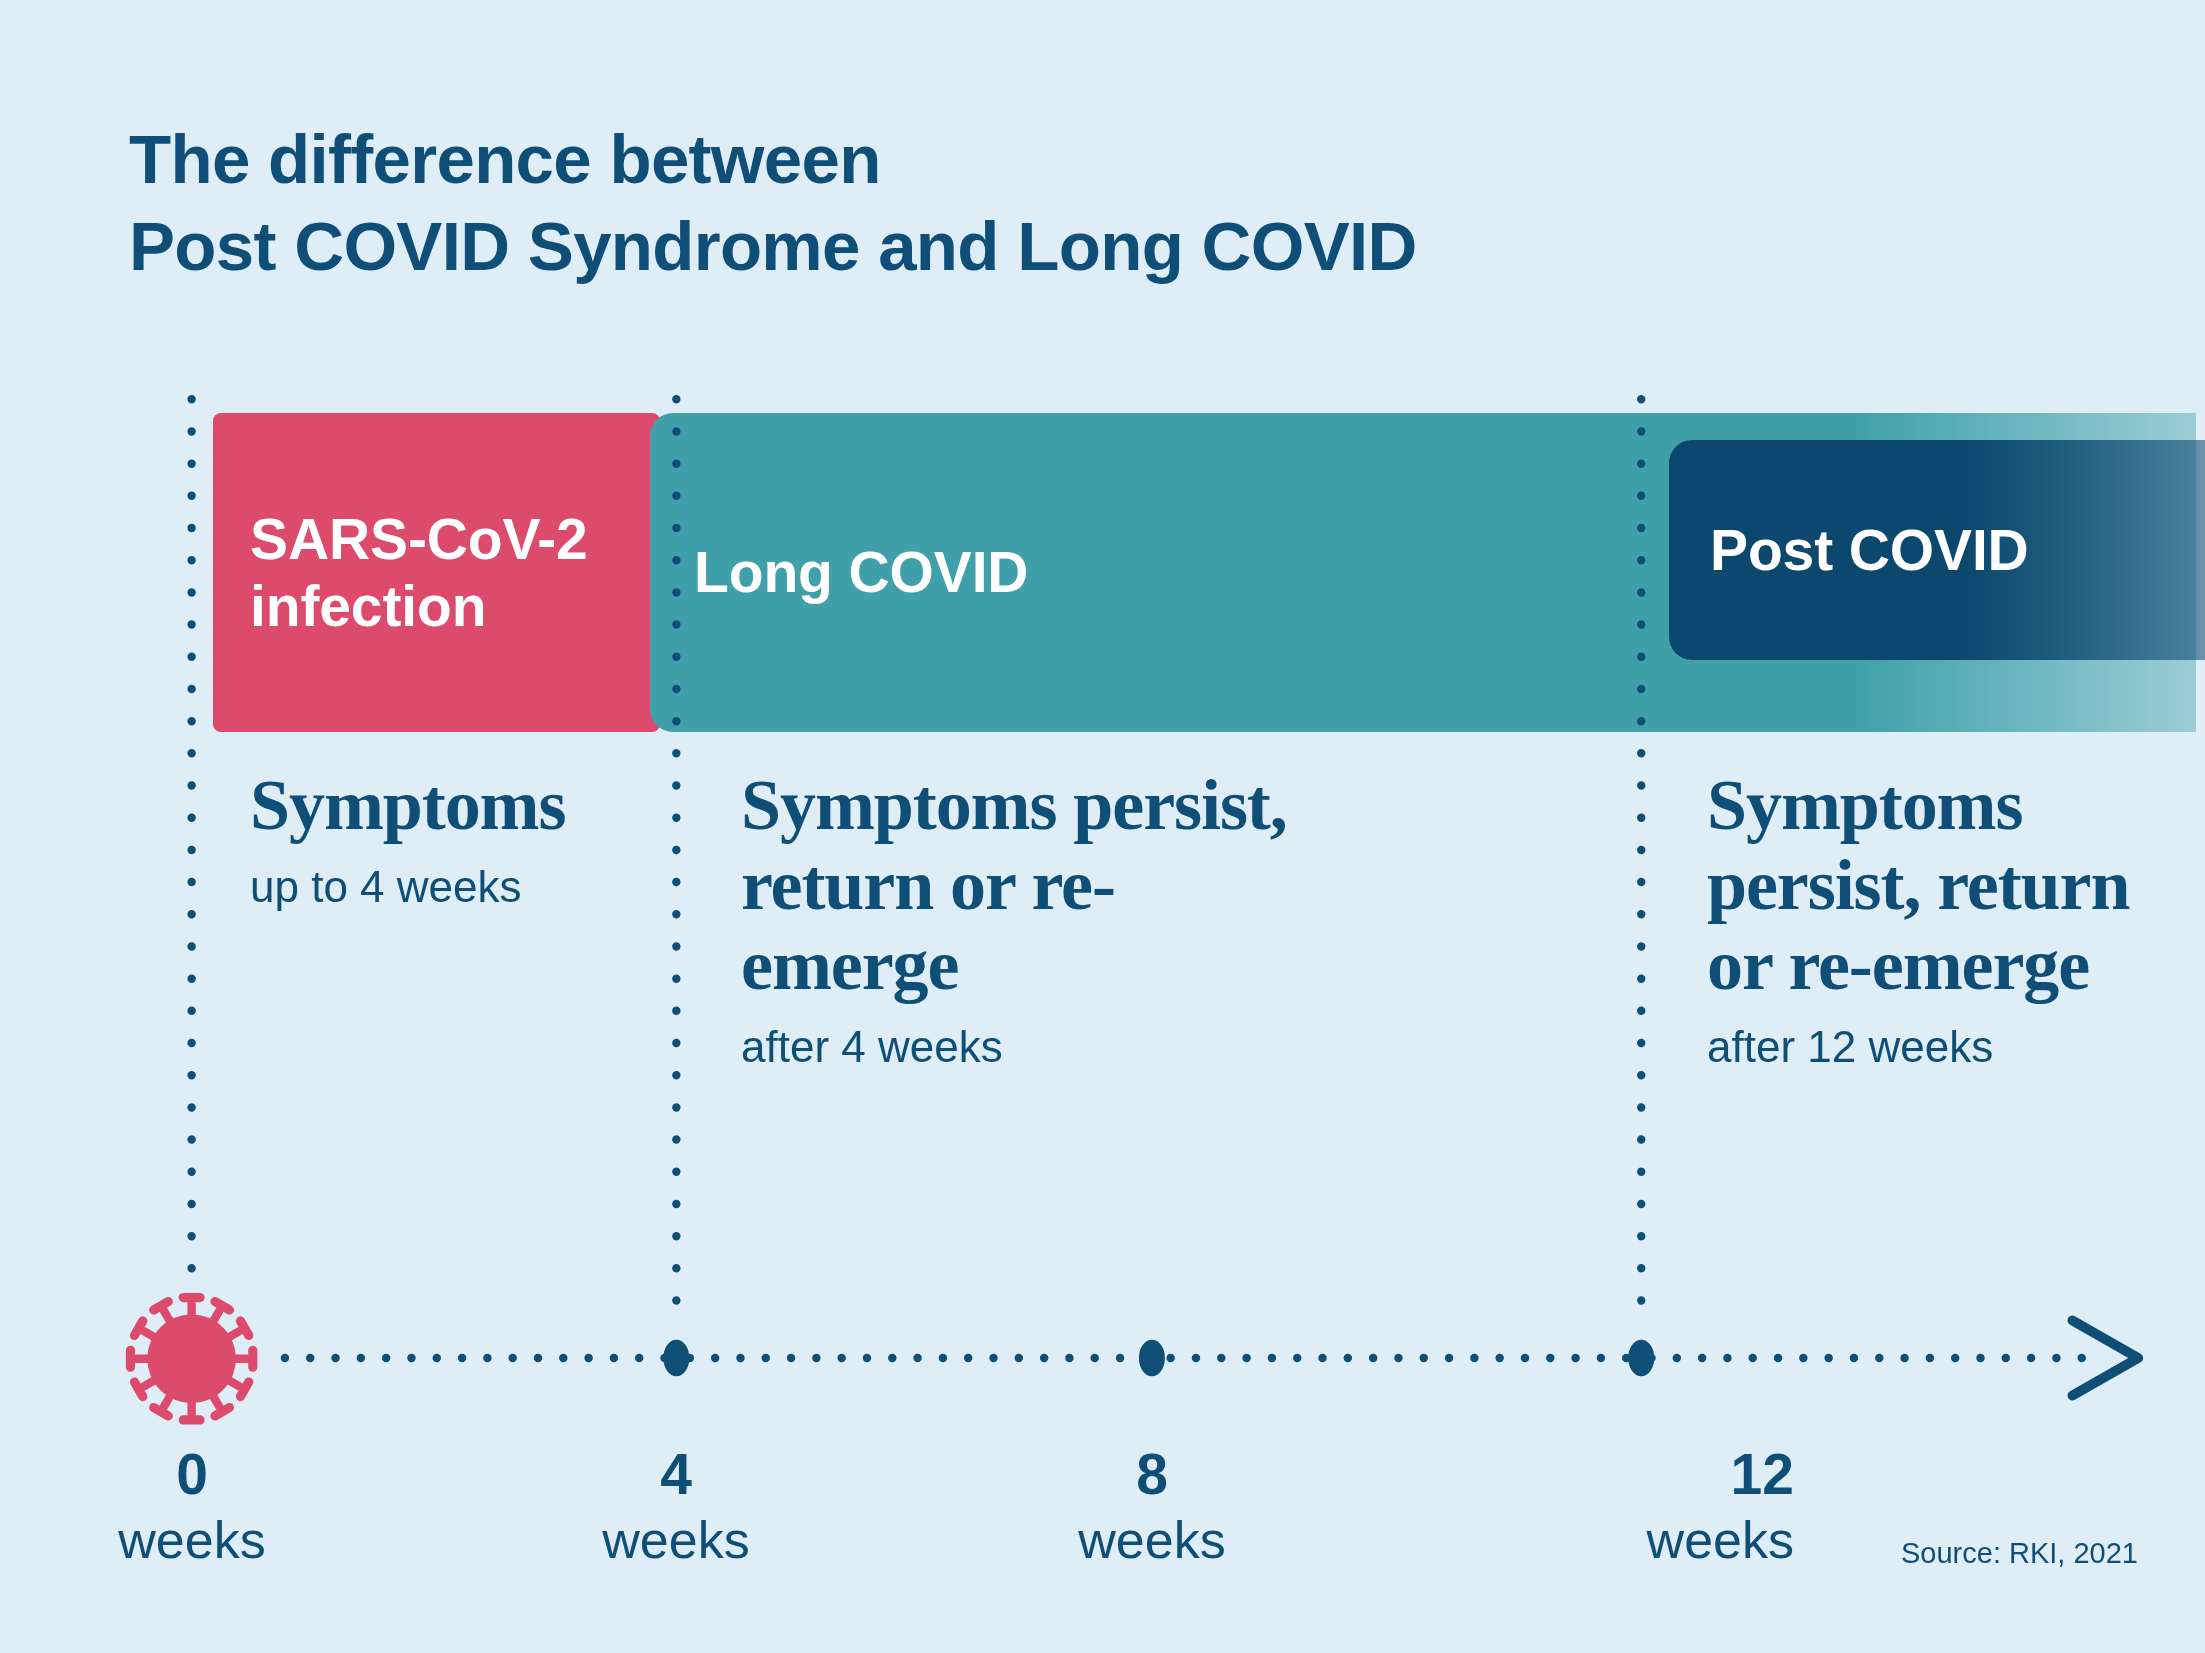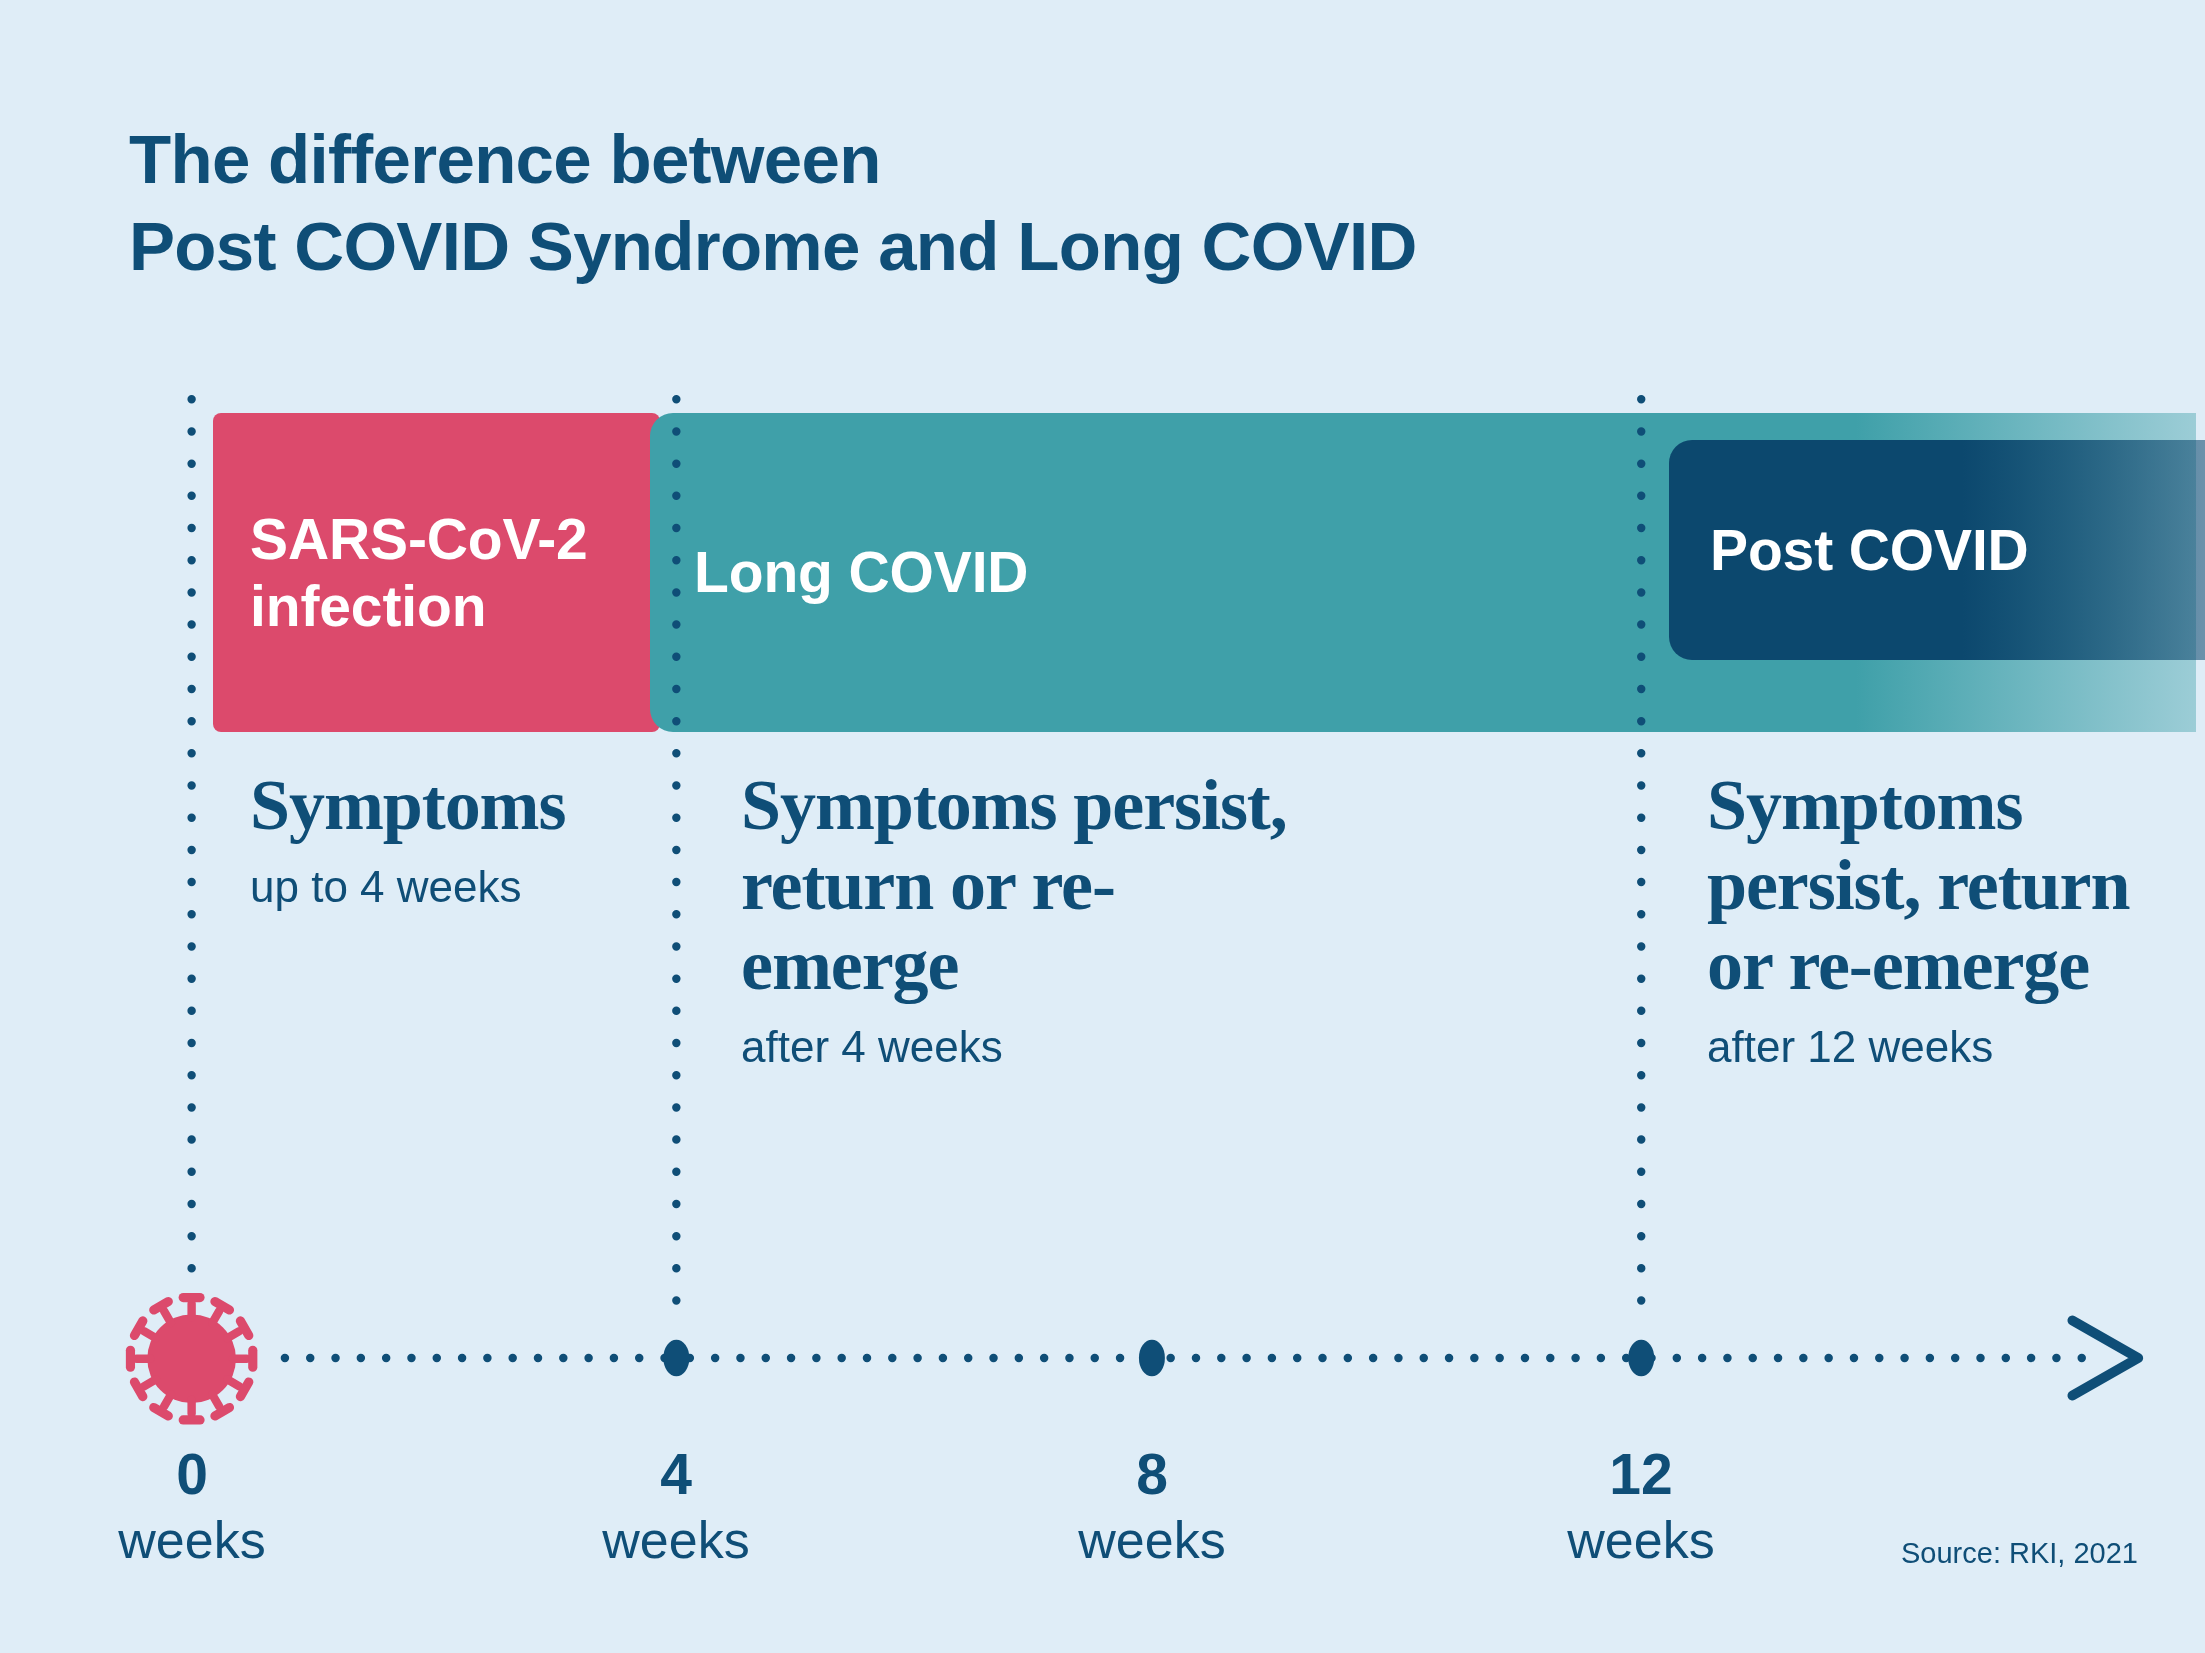--- a/index.html
+++ b/index.html
@@ -48,21 +48,21 @@
   
   .tick{
     position:absolute;top:1438px;width:306px;margin-left:-153px;text-align:center;
     color:#0F4E77;
   }
   .tick .v{display:block;font-size:57px;font-weight:700;line-height:72px;}
   .tick .u{display:block;font-size:52px;font-weight:400;line-height:50px;margin-top:4.6px;}
   .tick-0{left:164px;}
   .tick-4{left:648px;}
   .tick-8{left:1124px;}
-  .tick-12{left:1613px;}
+  .tick-12{left:1613px;text-align:right;}
   
   .source{
     position:absolute;right:95px;top:1537px;
     font-size:29px;color:#0F4E77;letter-spacing:0;
   }
   
   .overlay{position:absolute;left:0;top:0;pointer-events:none;}
 </style>
 </head>
 <body>

